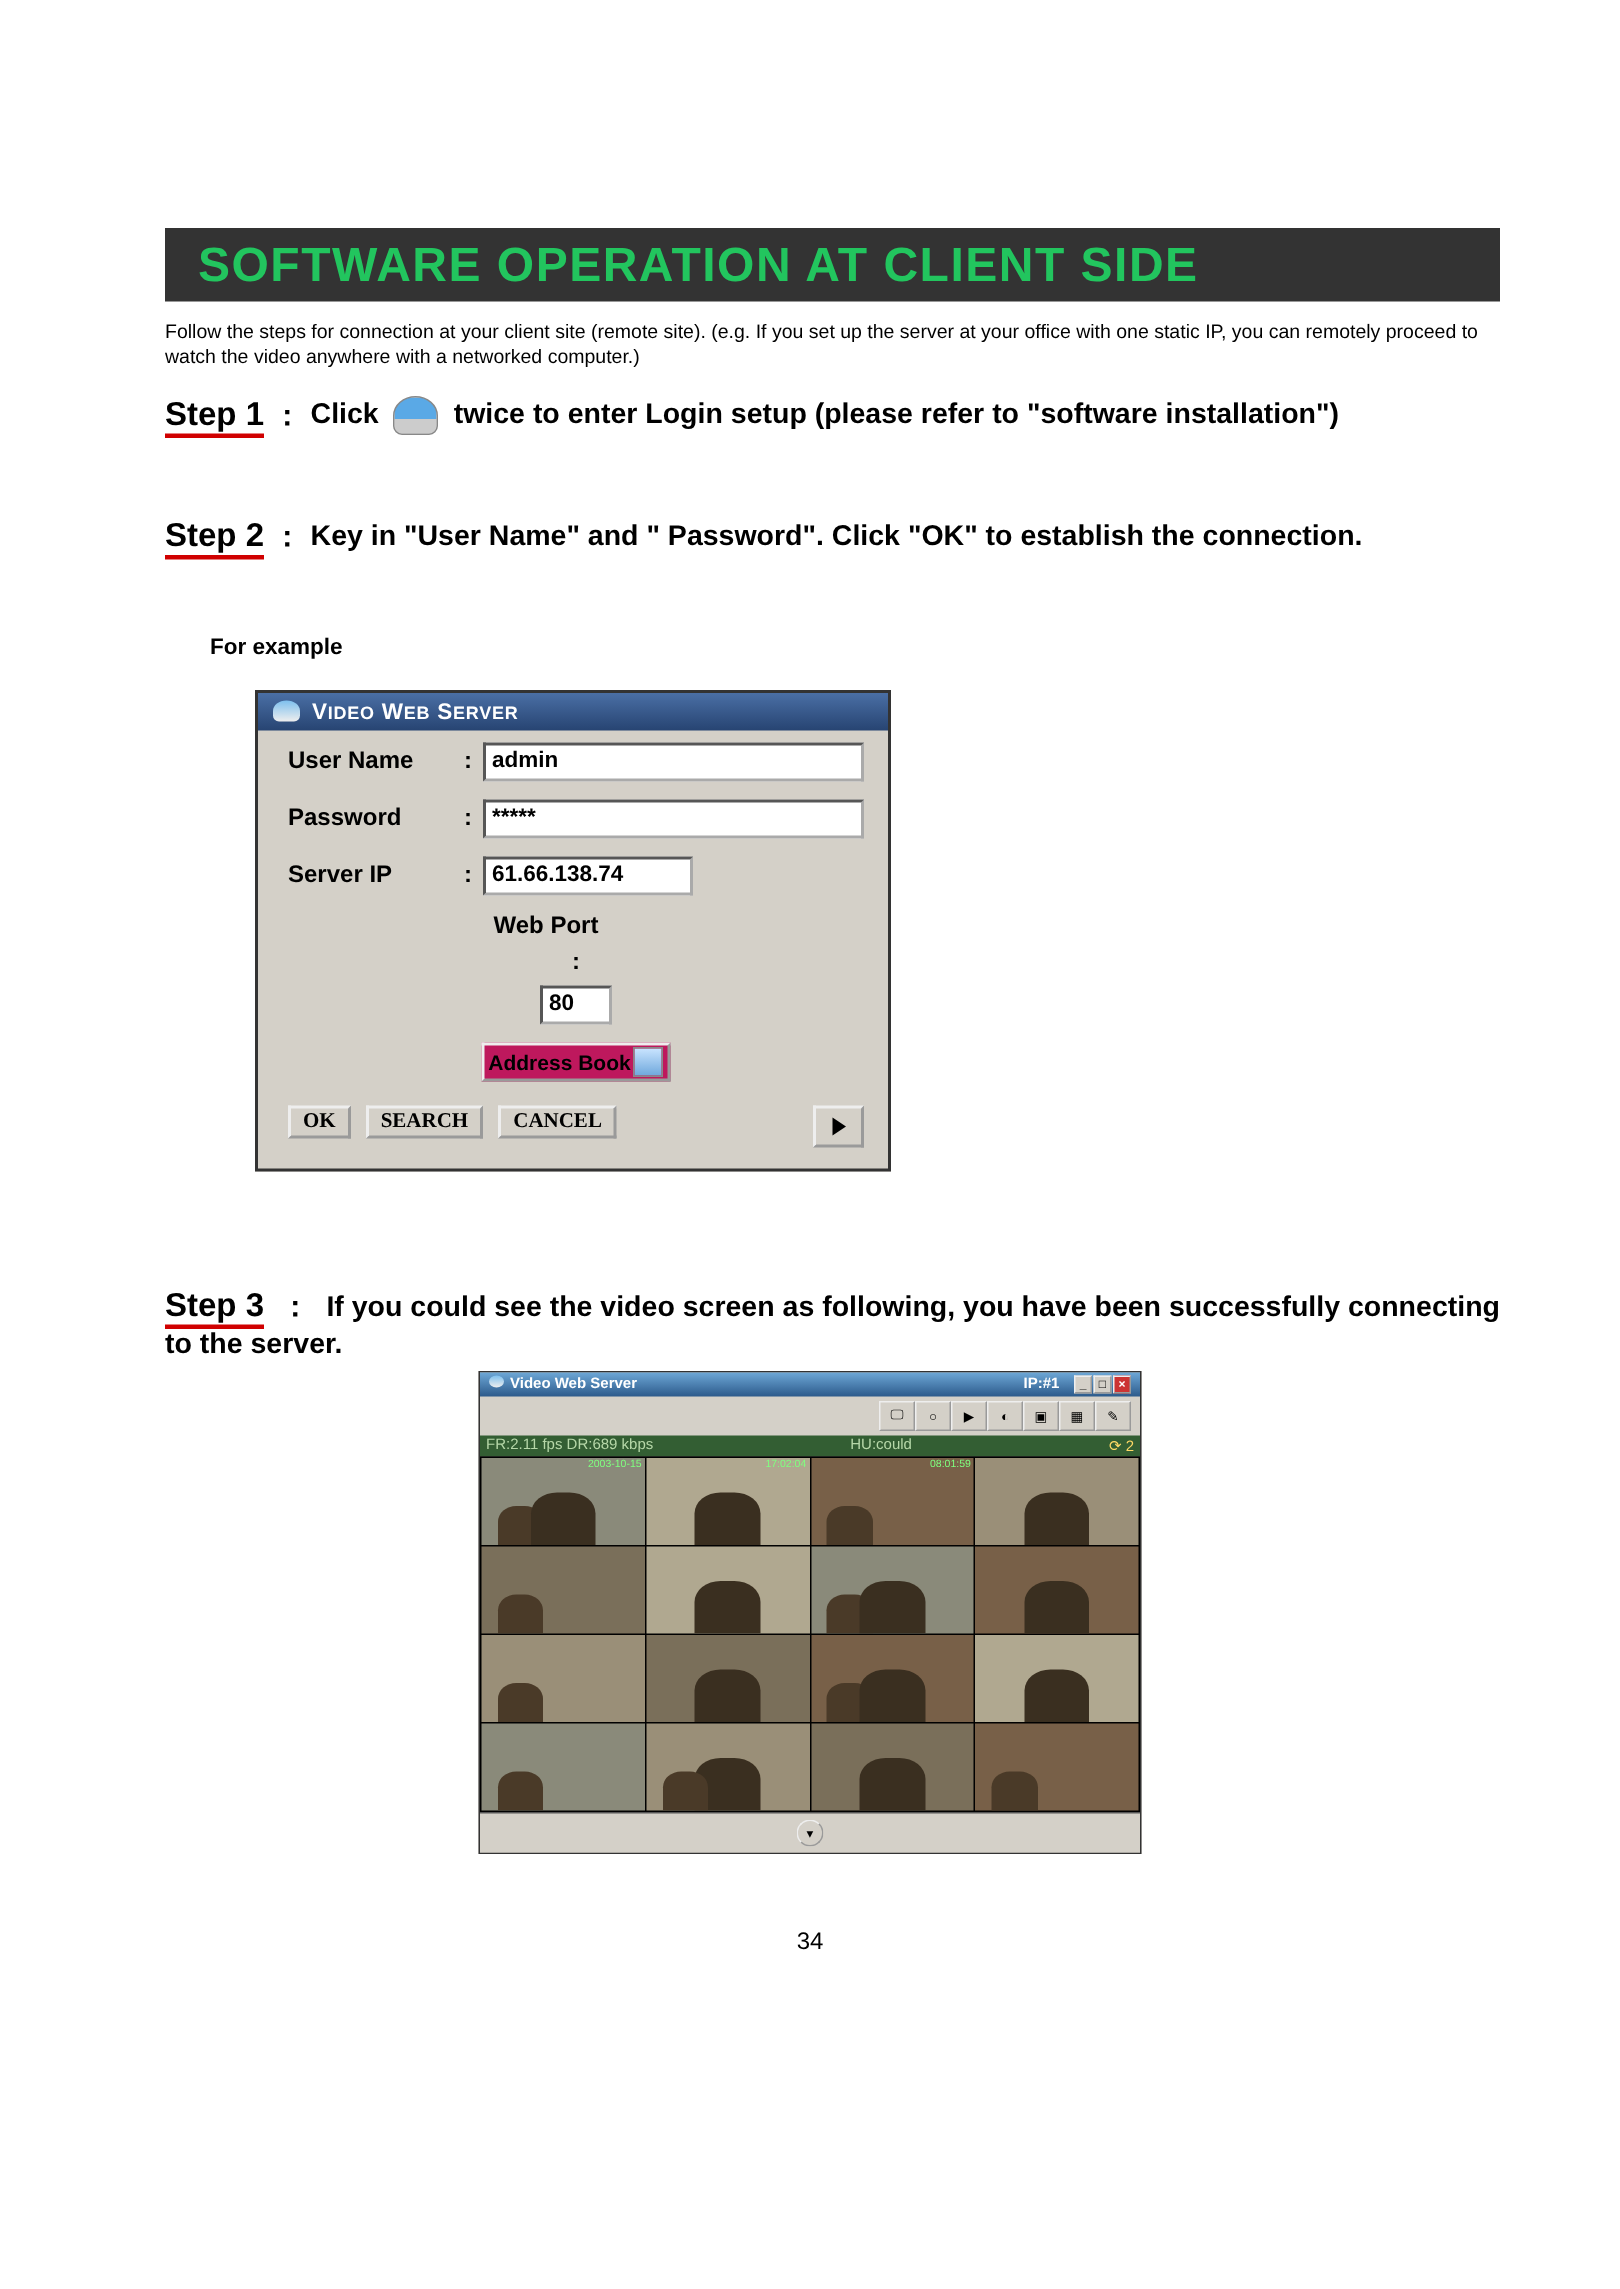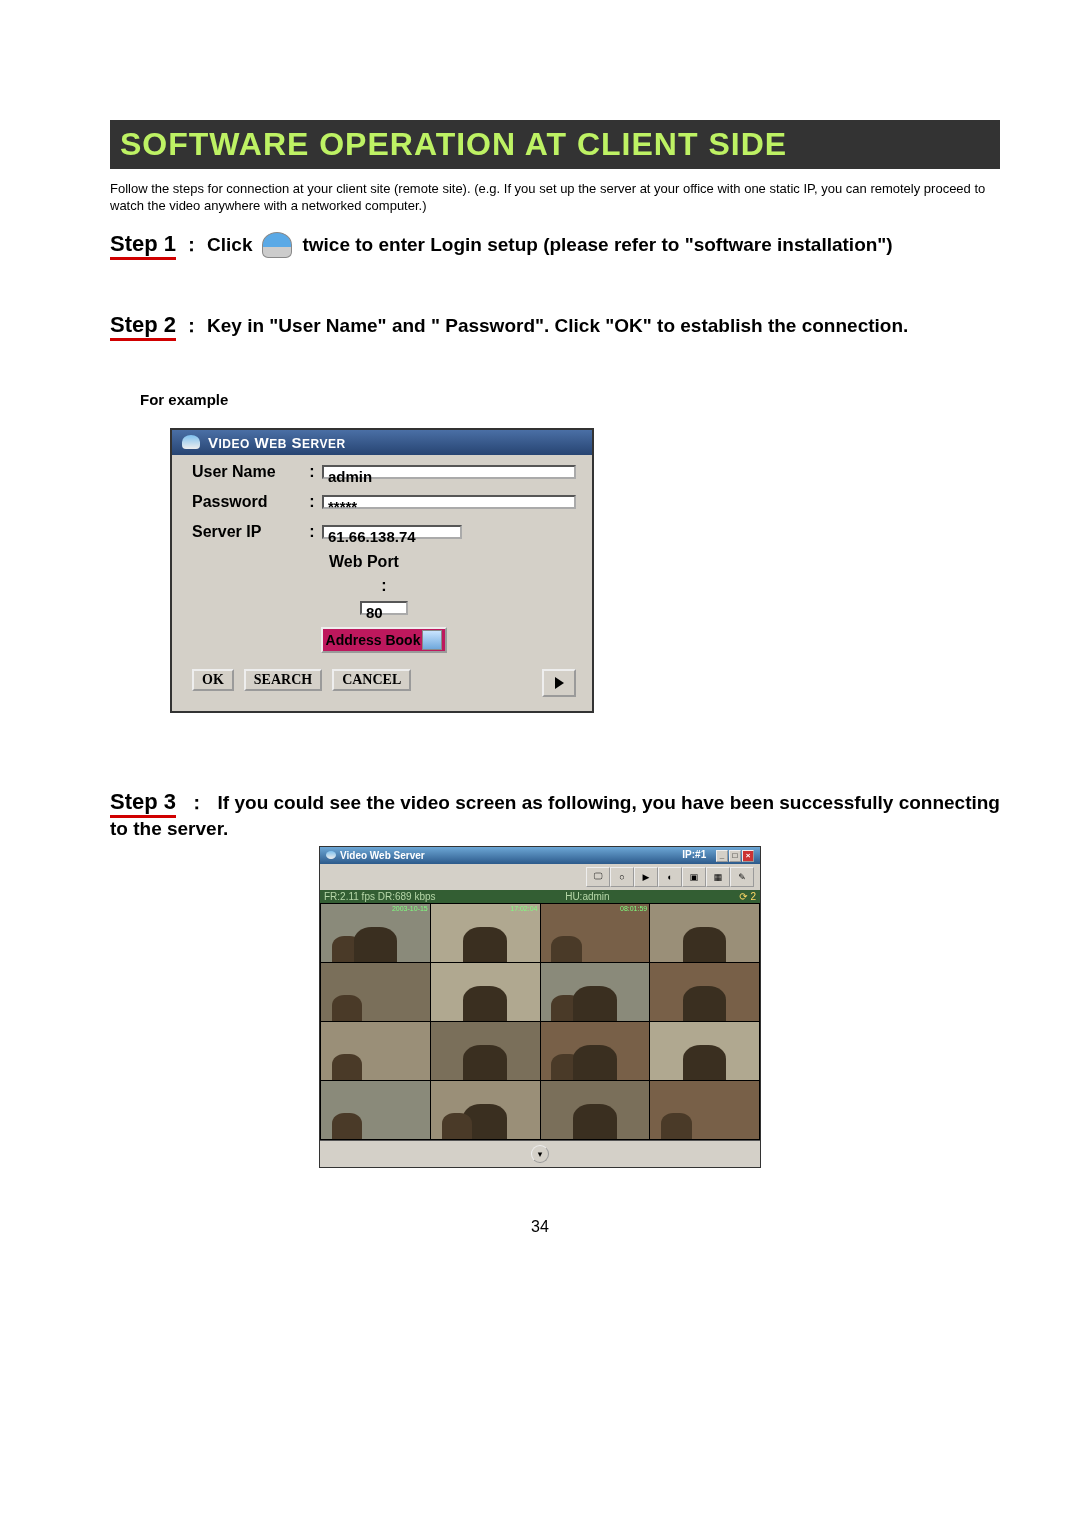--- a/index.html
+++ b/index.html
@@ -7,27 +7,28 @@
     padding: 0;
     background: #fff;
     font-family: Arial, Helvetica, sans-serif;
     width: 1080px;
     padding: 120px 80px 60px 80px;
     box-sizing: border-box;
     color: #000;
   }
   .header-bar {
     background: #333333;
-    color: #bef264;
+    color: #22c55e;
     font-weight: 900;
     font-size: 32px;
     letter-spacing: 1px;
-    padding: 6px 10px;
+    padding: 6px 22px;
     font-family: Arial Black, Arial, sans-serif;
     margin-left: 30px;
+    margin-top: 32px;
   }
   .intro {
     font-size: 13px;
     margin: 12px 0 16px 30px;
     line-height: 1.3;
   }
   .step-line {
     font-size: 19px;
     margin: 6px 0 6px 30px;
     font-weight: bold;
@@ -107,21 +108,21 @@
   .form-row .lbl { width: 110px; }
   .form-row .sep { width: 20px; text-align: center; }
   .txt-input {
     flex: 1;
     border: 2px inset #aaa;
     background: #fff;
     padding: 1px 4px;
     font-size: 15px;
     font-family: Verdana, Arial;
     font-weight: bold;
-    height: 14px;
+    height: 26px;
     box-sizing: border-box;
   }
   .txt-small { width: 48px; flex: none; }
   .txt-med { width: 140px; flex: none; }
   .btn {
     border: 2px outset #eee;
     background: #d4d0c8;
     font-weight: bold;
     font-size: 14px;
     padding: 1px 8px;
@@ -299,21 +300,21 @@
     <span>🖵</span>
     <span>○</span>
     <span>▶</span>
     <span>◐</span>
     <span>▣</span>
     <span>▦</span>
     <span>✎</span>
   </div>
   <div class="status">
     <span>FR:2.11 fps DR:689 kbps</span>
-    <span>HU:admin</span>
+    <span>HU:could</span>
     <span class="right">
         <span style="color:#ffd966">⟳ 2</span>
       </span>
   </div>
   <div class="grid">
     <div class="cell i2">
         <div class="sil2"></div>
         <div class="sil"></div>
         <span class="ts">2003-10-15</span>
       </div>

